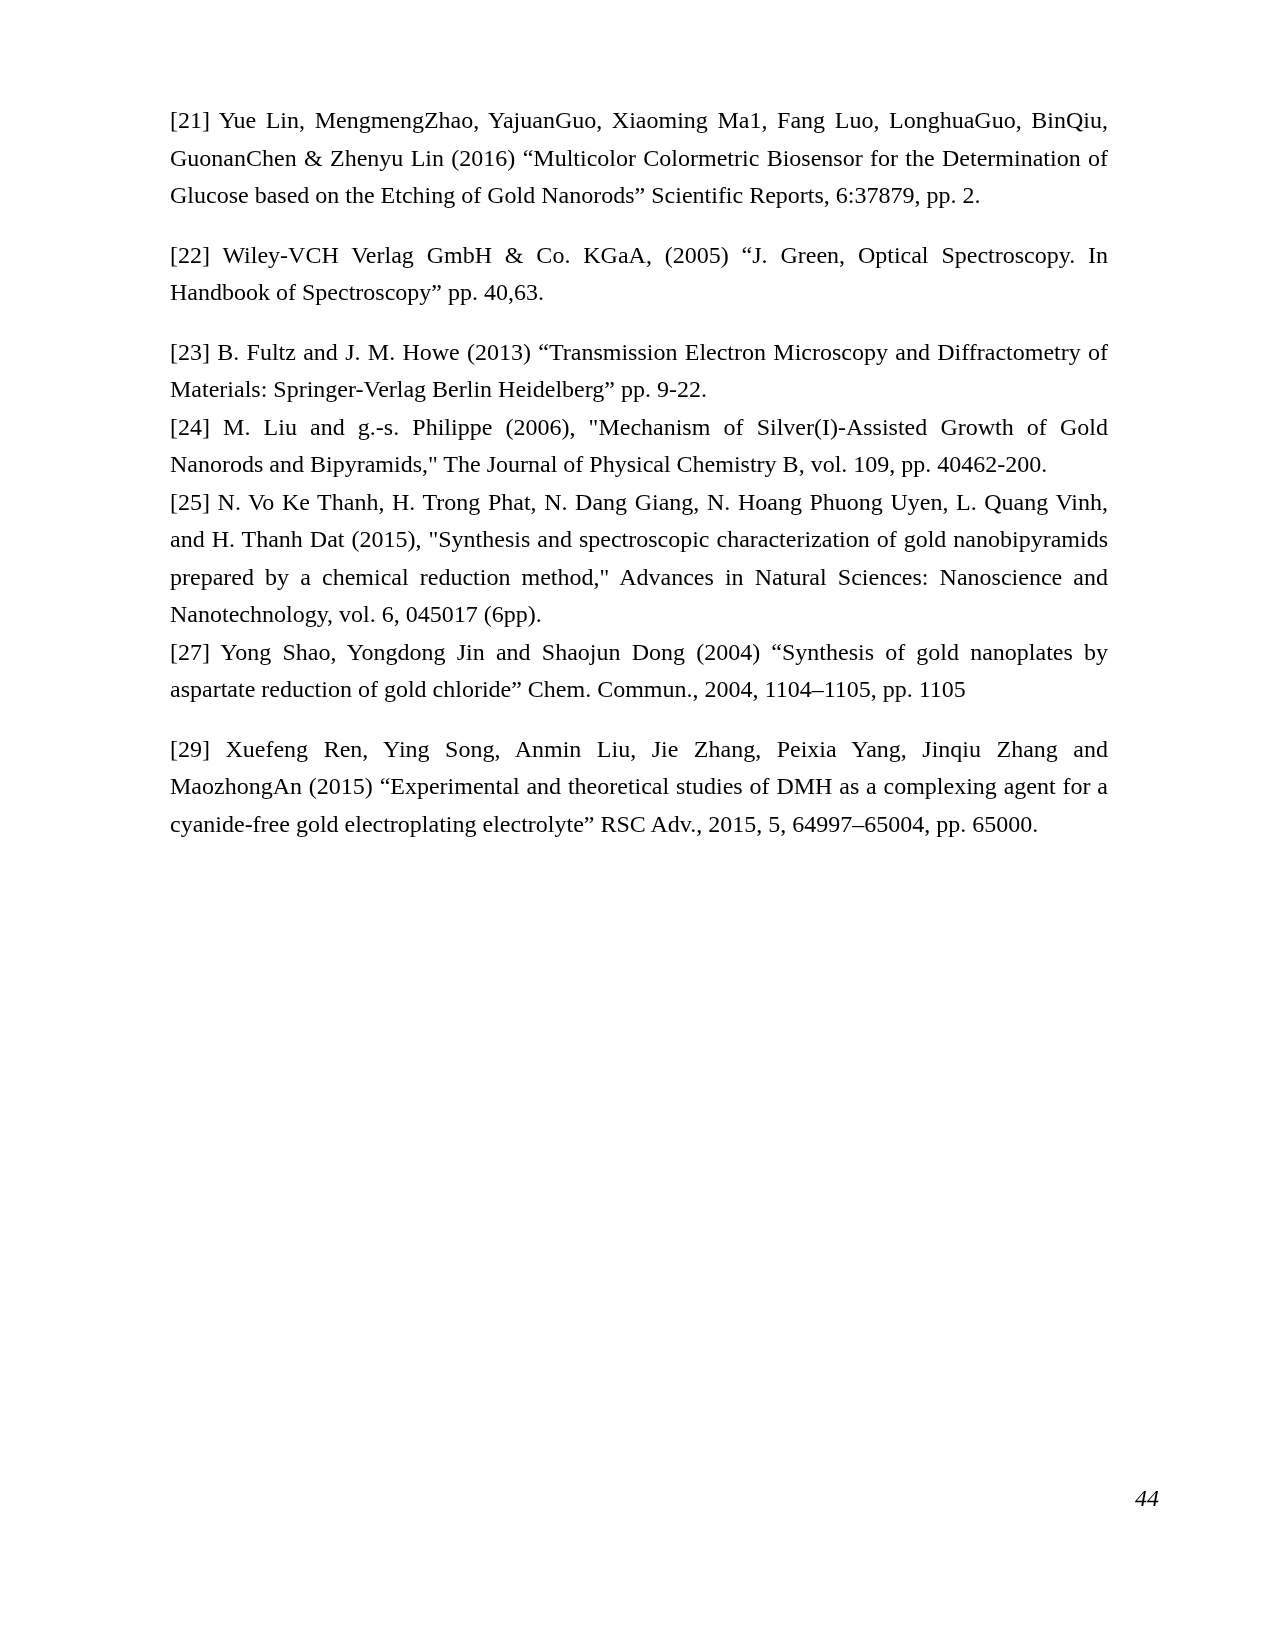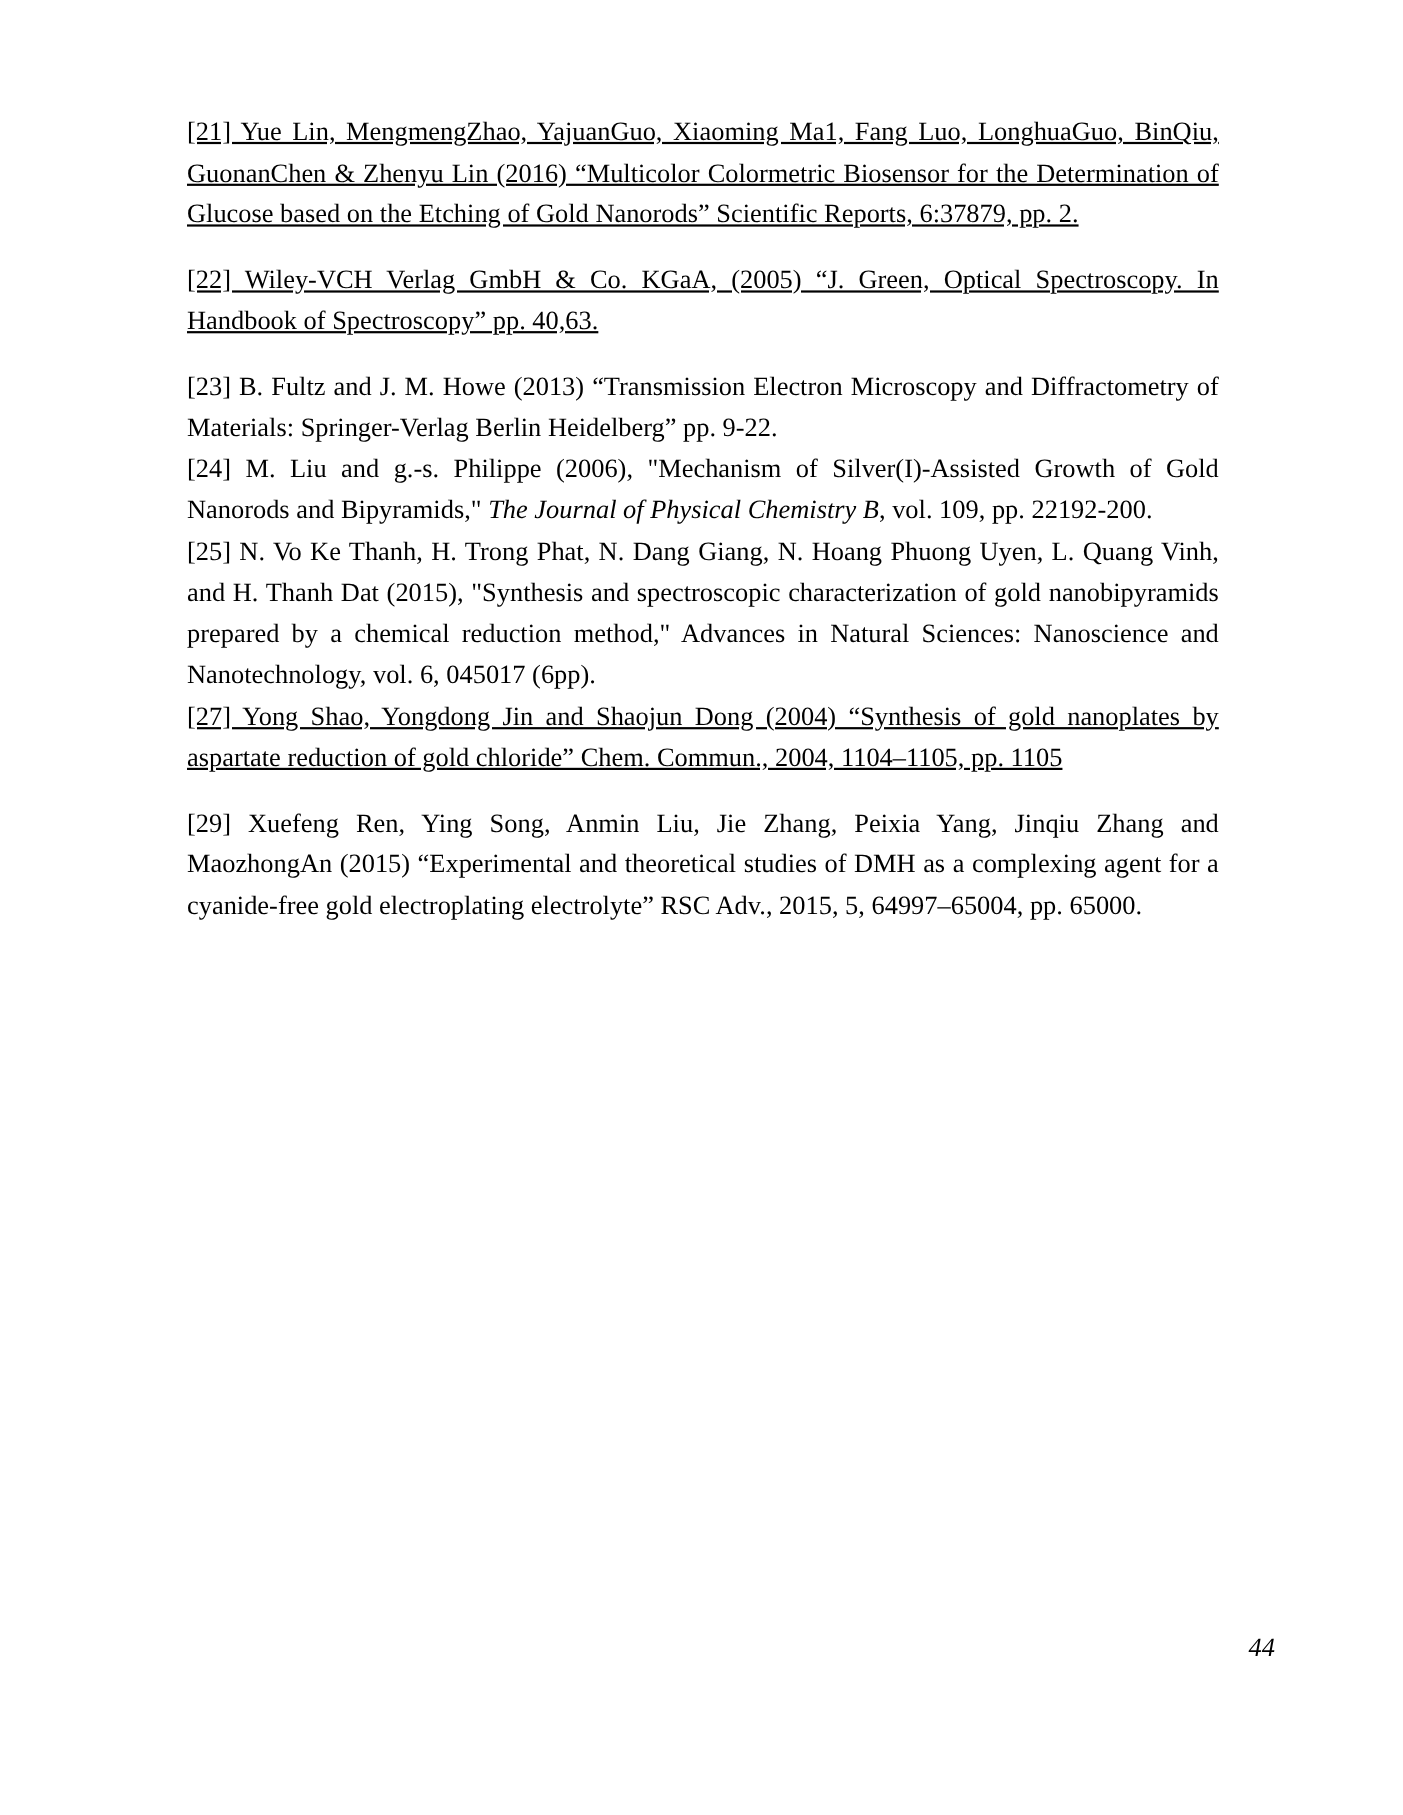--- a/index.html
+++ b/index.html
@@ -32,24 +32,22 @@
   p.ref {
     margin: 0;
     padding: 0;
     font-size: 24px;
     line-height: 37.5px;
     text-align: justify;
     color: #000000;
   }
   p.ref.gap-after {
     margin-bottom: 22px;
-    text-decoration: underline;
   }
   .italic {
-    font-style: italic;
   }
   .page-number {
     position: absolute;
     right: 116px;
     top: 1480px;
     font-size: 24px;
     line-height: 37.5px;
     color: #000000;
     font-style: italic;
   }
@@ -66,21 +64,21 @@
 
     <p class="ref gap-after">
       <span>[22]  Wiley-VCH Verlag GmbH &amp; Co. KGaA, (2005) “J. Green, Optical Spectroscopy. In Handbook of Spectroscopy” pp. 40,63.</span>
     </p>
 
     <p class="ref">
       <span>[23] B. Fultz and J. M. Howe (2013) “Transmission Electron Microscopy and Diffractometry of Materials: Springer-Verlag Berlin Heidelberg” pp. 9-22.</span>
     </p>
 
     <p class="ref">
-      <span>[24] M. Liu and g.-s. Philippe (2006), "Mechanism of Silver(I)-Assisted Growth of Gold Nanorods and Bipyramids," </span><span class="italic">The Journal of Physical Chemistry B</span><span>, vol. 109, pp. 22192-200.</span>
+      <span>[24] M. Liu and g.-s. Philippe (2006), "Mechanism of Silver(I)-Assisted Growth of Gold Nanorods and Bipyramids," </span><span class="italic">The Journal of Physical Chemistry B</span><span>, vol. 109, pp. 40462-200.</span>
     </p>
 
     <p class="ref">
       <span>[25] N. Vo Ke Thanh, H. Trong Phat, N. Dang Giang, N. Hoang Phuong Uyen, L. Quang Vinh, and H. Thanh Dat (2015), "Synthesis and spectroscopic characterization of gold nanobipyramids prepared by a chemical reduction method," Advances in Natural Sciences: Nanoscience and Nanotechnology, vol. 6,  045017 (6pp).</span>
     </p>
 
 
     <p class="ref gap-after">
       <span>[27] Yong Shao, Yongdong Jin and Shaojun Dong (2004) “Synthesis of gold nanoplates by aspartate reduction of gold chloride” Chem. Commun., 2004, 1104–1105, pp. 1105</span>
     </p>

